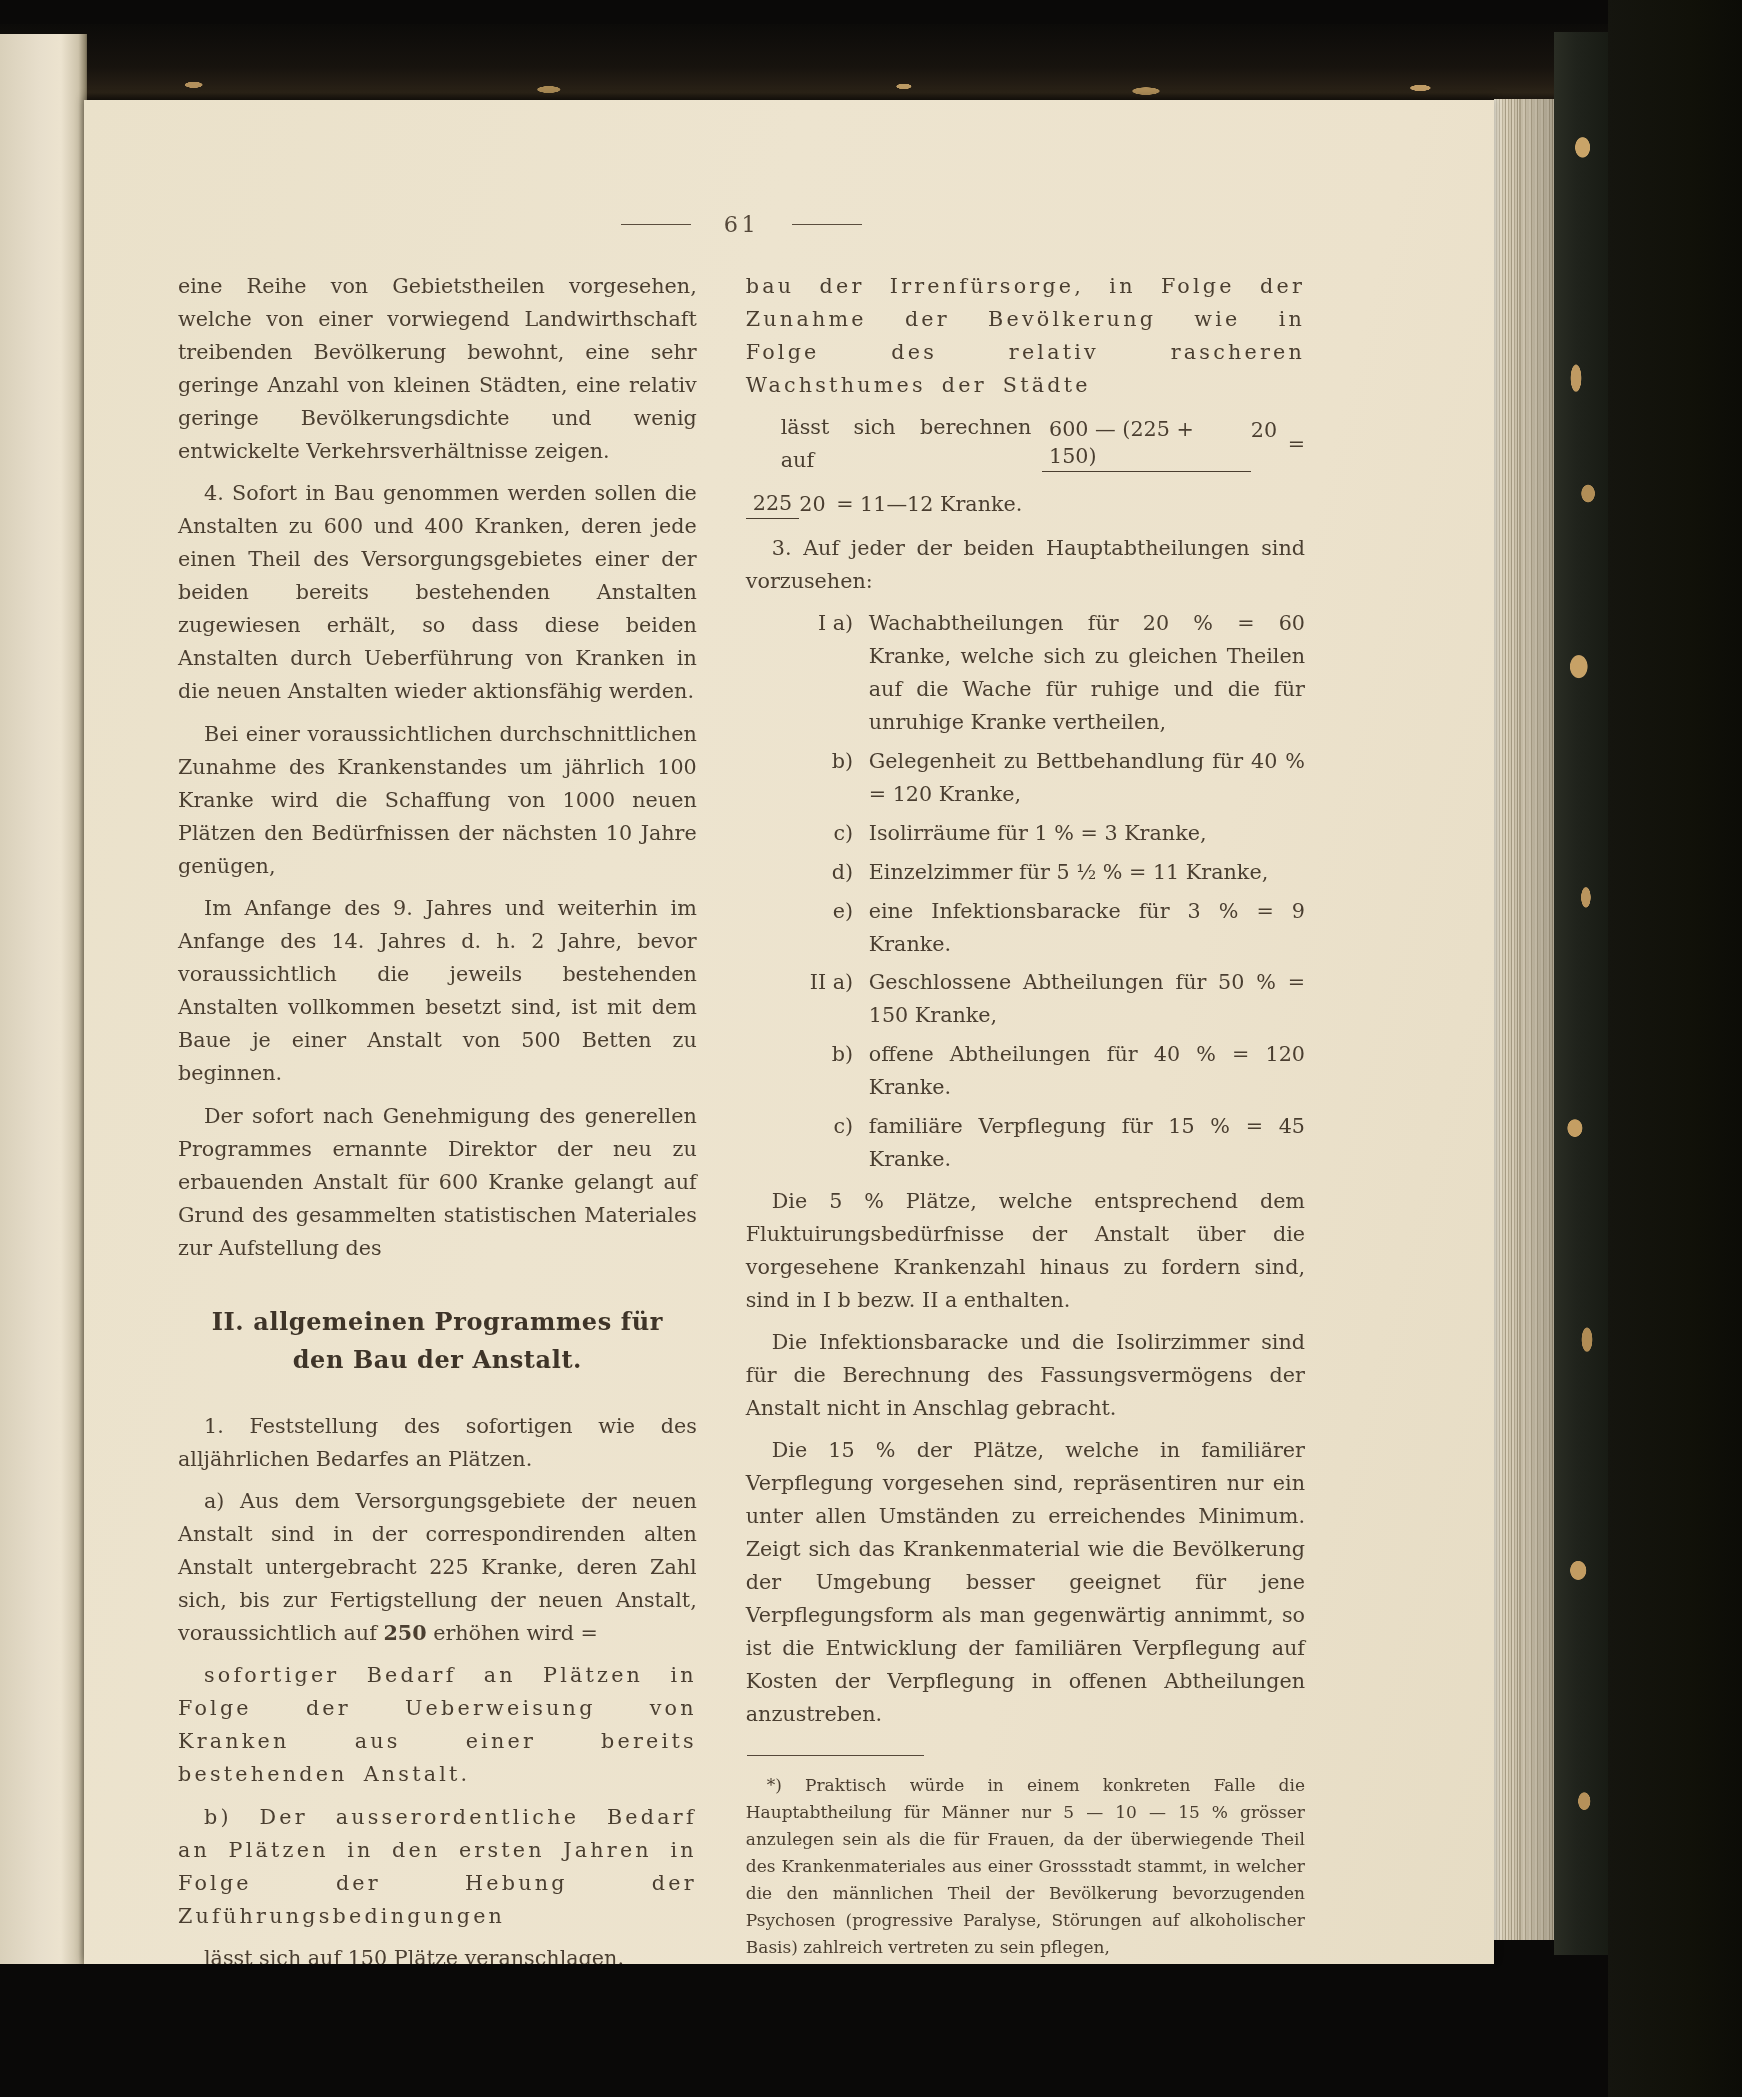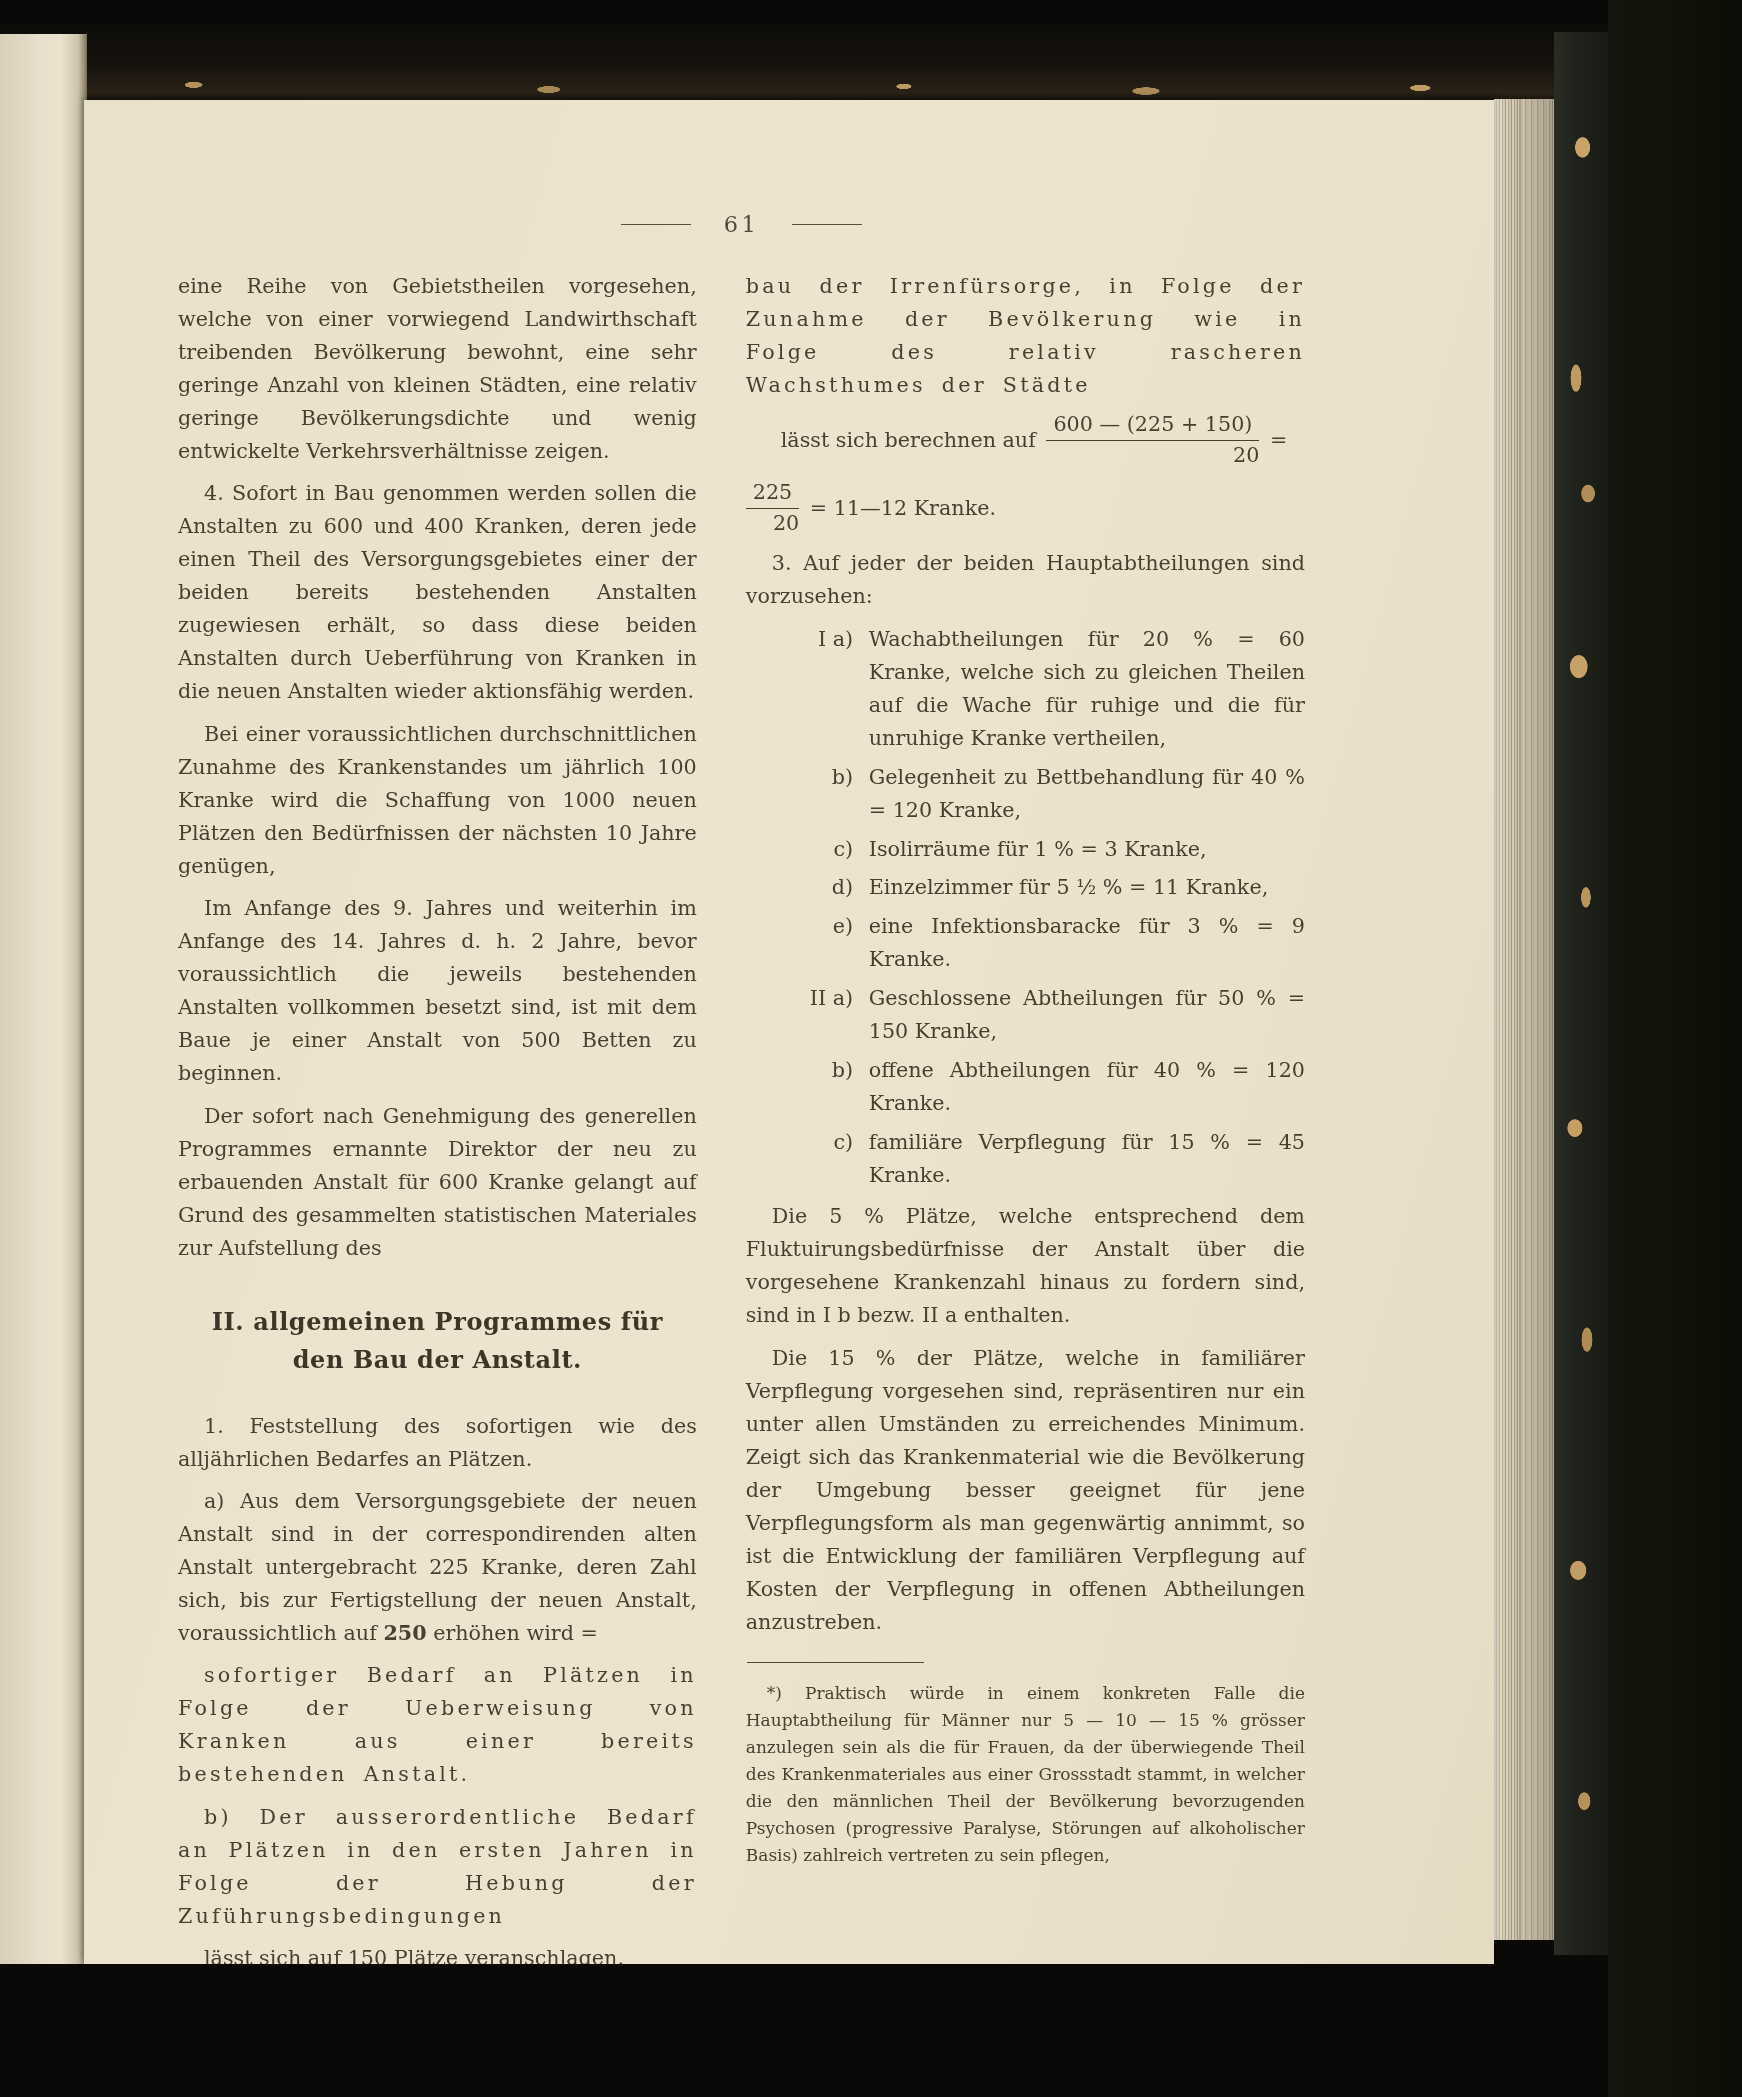--- a/index.html
+++ b/index.html
@@ -90,21 +90,21 @@
   .heading{
     font-weight:bold;text-align:center;font-size:24px;line-height:38px;
     margin:38px 0 31px 0;color:#3e3428;letter-spacing:0.6px;text-indent:0;
   }
 
   .formula{
     display:flex;align-items:center;gap:10.6px;
     margin:8.3px 0 10.6px 0;padding-left:35px;text-indent:0;
   }
   .formula.second{padding-left:0;margin-top:3.5px;}
-  .fraction{display:inline-flex;flex-direction:column;text-align:right;line-height:27px;}
+  .fraction{display:inline-flex;flex-direction:row;text-align:left;line-height:27px;}
   .fraction .num{border-bottom:1.8px solid #4a3e30;padding:0 7px 1.2px 7px;}
   .fraction .den{padding-top:1.2px;}
 
   .li{position:relative;padding-left:123px;margin:0 0 5.9px 0;}
   .li .marker{position:absolute;left:8.3px;top:0;width:99px;text-align:right;}
 
   .footnote-rule{width:177px;border-top:1.8px solid #55483a;margin:23.6px 0 16.5px 1.2px;}
   .footnote{font-size:17px;line-height:27px;text-align:justify;}
   .footnote .fn-text{text-indent:21px;display:block;}
 </style>
@@ -197,20 +197,21 @@
           <div class="li">
             <span class="marker">b)</span>
             <span>offene Abtheilungen für 40 % = 120 Kranke.</span>
           </div>
           <div class="li">
             <span class="marker">c)</span>
             <span>familiäre Verpflegung für 15 % = 45 Kranke.</span>
           </div>
 
           <p class="body indent" style="margin-top:8.3px">Die 5 % Plätze, welche entsprechend dem Fluktuirungsbedürfnisse der Anstalt über die vorgesehene Krankenzahl hinaus zu fordern sind, sind in I b bezw. II a enthalten.</p>
+          <p class="body indent">Die Infektionsbaracke und die Isolirzimmer sind für die Berechnung des Fassungsvermögens der Anstalt nicht in Anschlag gebracht.</p>
           <p class="body indent">Die 15 % der Plätze, welche in familiärer Verpflegung vorgesehen sind, repräsentiren nur ein unter allen Umständen zu erreichendes Minimum. Zeigt sich das Krankenmaterial wie die Bevölkerung der Umgebung besser geeignet für jene Verpflegungsform als man gegenwärtig annimmt, so ist die Entwicklung der familiären Verpflegung auf Kosten der Verpflegung in offenen Abtheilungen anzustreben.</p>
 
           <div class="footnote-rule"></div>
           <div class="footnote">
             <span class="fn-text">*) Praktisch würde in einem konkreten Falle die Hauptabtheilung für Männer nur 5 — 10 — 15 % grösser anzulegen sein als die für Frauen, da der überwiegende Theil des Krankenmateriales aus einer Grossstadt stammt, in welcher die den männlichen Theil der Bevölkerung bevorzugenden Psychosen (progressive Paralyse, Störungen auf alkoholischer Basis) zahlreich vertreten zu sein pflegen,</span>
           </div>
         </div>
 
       </div>
     </div>

